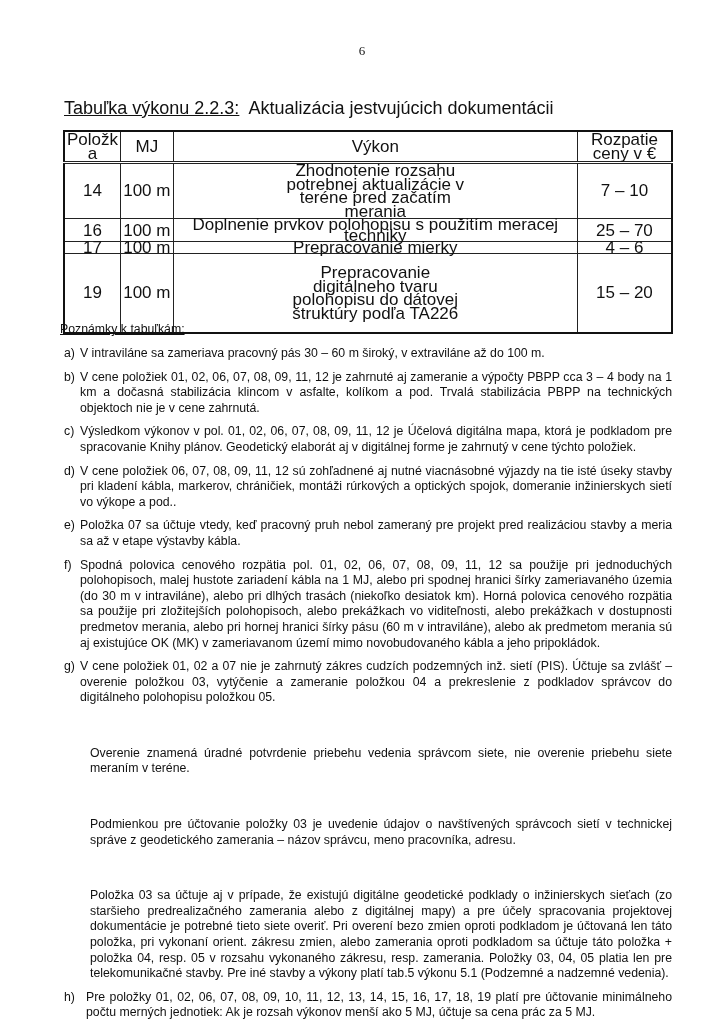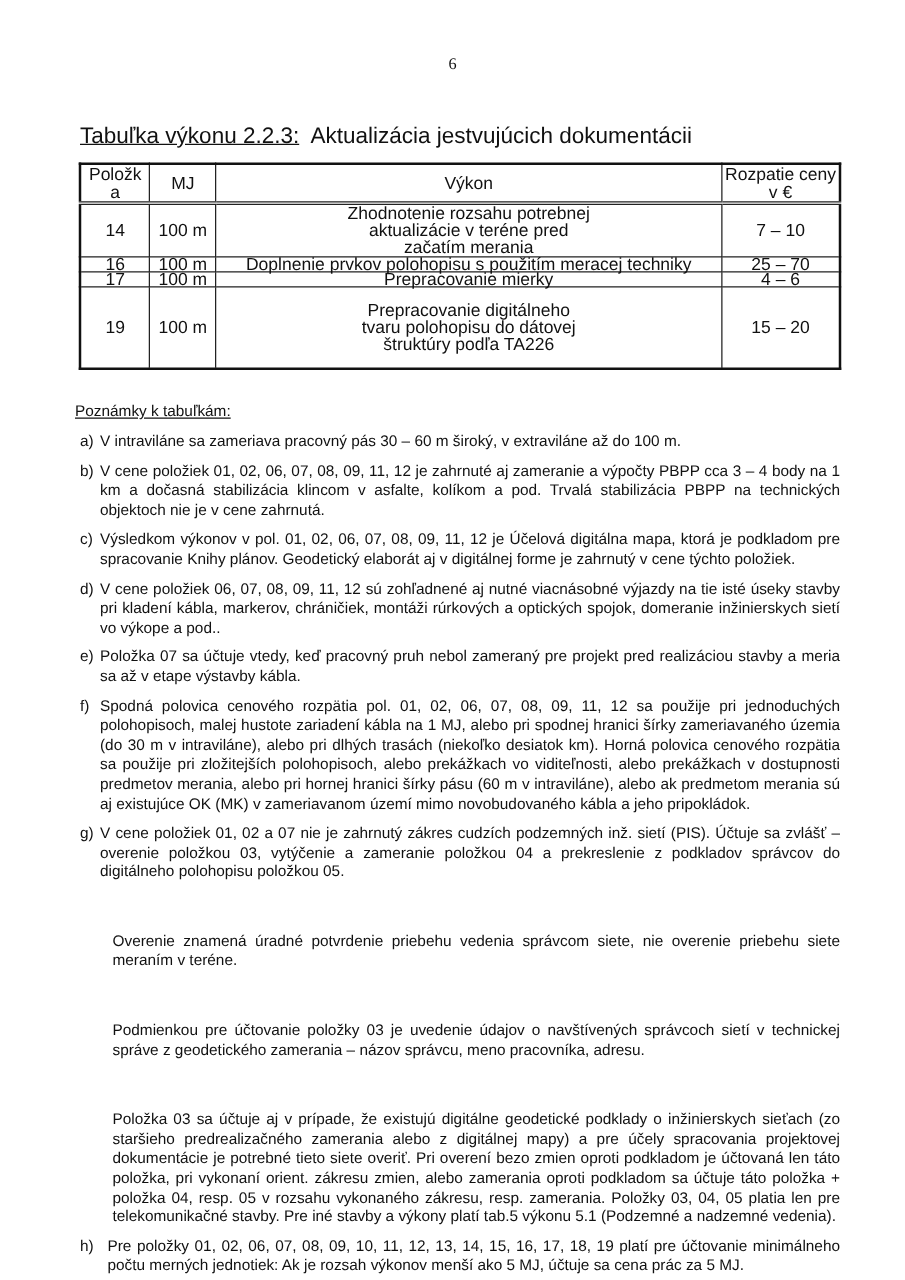--- a/index.html
+++ b/index.html
@@ -10,21 +10,21 @@
     .page-number {
       position: absolute; top: 43px; left: 0; width: 724px; text-align: center;
       font-family: "Liberation Serif", serif; font-size: 13px;
     }
     .table-caption {
       position: absolute; top: 98px; left: 64px; font-size: 18px;
     }
     .table-caption .u { text-decoration: underline; }
     table.perf {
       position: absolute; top: 130px; left: 63px; width: 610px;
-      border-collapse: collapse; font-size: 14px; line-height: 13.5px;
+      border-collapse: collapse; font-size: 17px; line-height: 13.5px;
       border: 2px solid #111;
     }
     table.perf th, table.perf td {
       border: 1px solid #222; text-align: center; vertical-align: middle;
       padding: 0 2px; font-weight: normal;
     }
     table.perf thead th { border-bottom: 3px double #222; height: 29px; }
     col.c1 { width: 56px; } col.c2 { width: 53px; } col.c3 { width: 406px; } col.c4 { width: 95px; }
     tr.r2 td { height: 29px; }
     tr.r1 td { height: 11px; line-height: 11px; }

